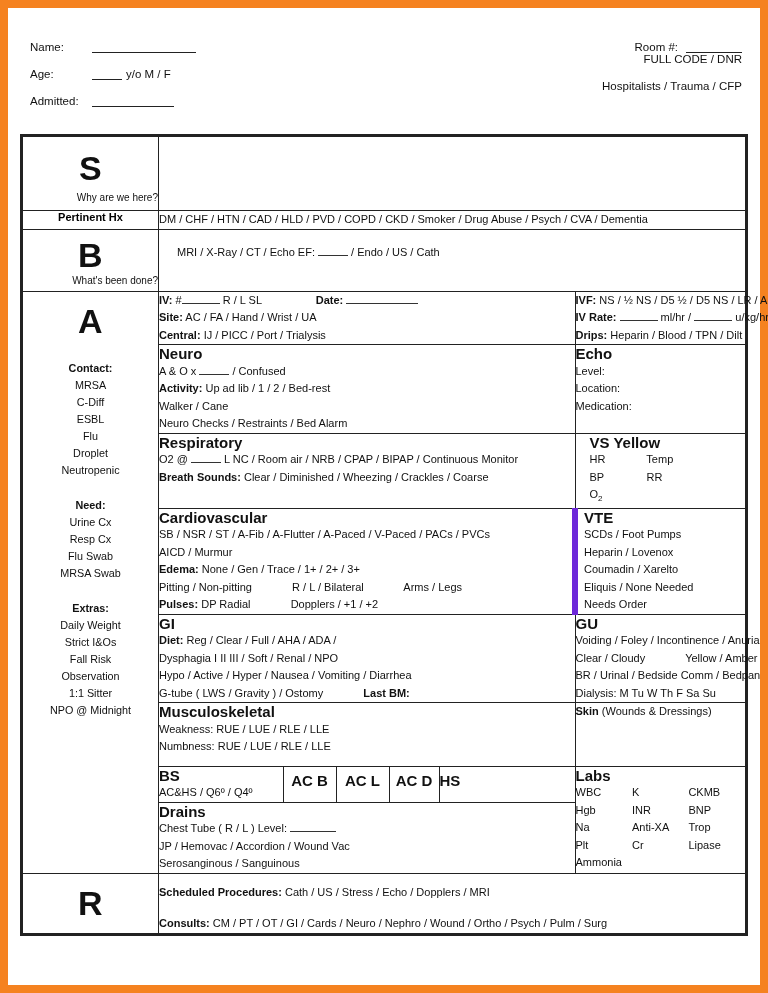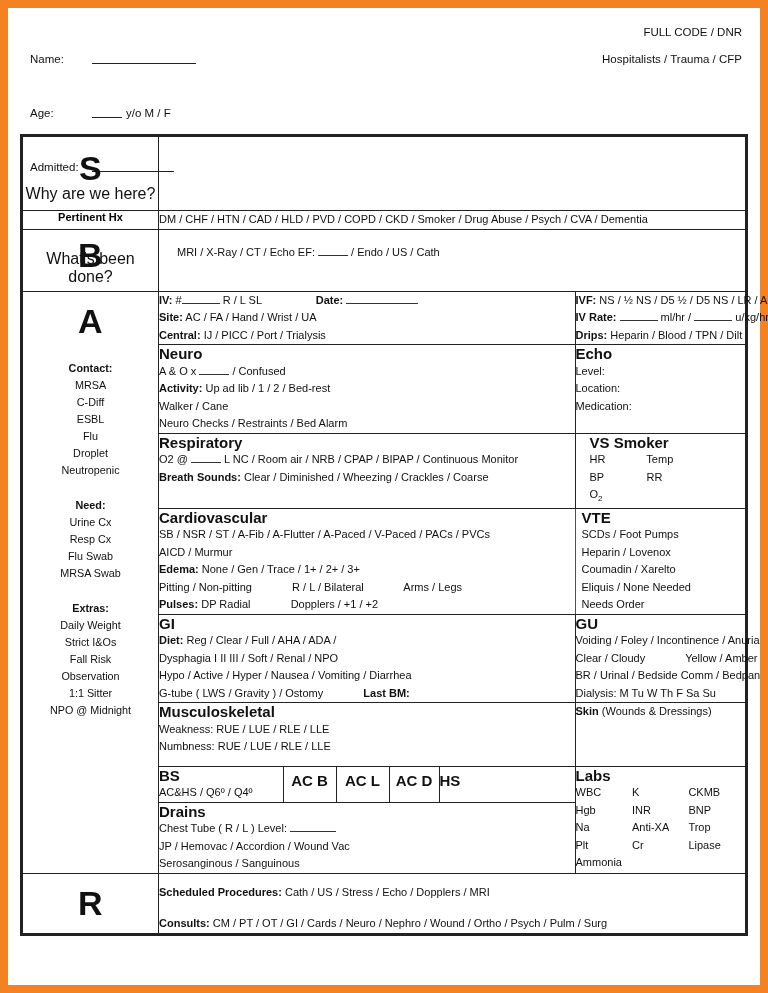--- a/index.html
+++ b/index.html
@@ -13,21 +13,21 @@
   .page {
     position: absolute;
     left: 8px; top: 8px;
     width: 752px; height: 977px;
     background: #ffffff;
   }
   
   .hdr { position: relative; height: 118px; }
   .hdr-left { position: absolute; left: 22px; top: 18px; }
   .hdr-right { position: absolute; right: 18px; top: 18px; text-align: right; }
-  .hrow { display: flex; align-items: flex-start; height: 27px; font-size: 11.5px; color: #111; margin-top: 27px; }
+  .hrow { display: flex; align-items: flex-end; height: 27px; font-size: 11.5px; color: #111; }
   .hlabel { width: 62px; }
   .blank { display: inline-block; border-bottom: 1px solid #222; height: 11px; }
   .b-name { width: 104px; }
   .b-age  { width: 30px; margin-right: 4px; }
   .b-adm  { width: 82px; }
   .b-room { width: 56px; }
   .hr-line { height: 27px; font-size: 11.5px; color: #111; white-space: nowrap; }
 
   
   .tbl {
@@ -39,21 +39,21 @@
   table.sbar { width: 100%; border-collapse: collapse; table-layout: fixed; }
   table.sbar td { border: 1px solid #222; vertical-align: top; padding: 0; }
   .pad { padding: 5px 7px 5px 8px; }
   .cell-txt { font-size: 11px; line-height: 17.5px; color: #111; white-space: nowrap; }
   .cell-txt b, .bold { font-weight: bold; }
   .ttl { font-size: 15px; font-weight: bold; color: #111; line-height: 17.5px; }
 
   
   .letcol { width: 136px; text-align: center; position: relative; }
   .bigletter { font-size: 34px; font-weight: bold; color: #111; line-height: 1; letter-spacing: 0.5px; }
-  .subq { font-size: 16px; color: #111; }
+  .subq { font-size: 10px; color: #111; text-align: right; }
   .s-cell { height: 74px; position: relative; }
   .s-cell .bigletter { position: absolute; top: 14px; left: 0; right: 0; }
   .s-cell .subq { position: absolute; bottom: 7px; left: 0; right: 0; }
   .b-cell { height: 62px; position: relative; }
   .b-cell .bigletter { position: absolute; top: 8px; left: 0; right: 0; }
   .b-cell .subq { position: absolute; bottom: 5px; left: 0; right: 0; }
   .a-cell { position: relative; }
   .a-cell .bigletter { display: block; margin-top: 12px; }
   .r-cell { height: 56px; }
   .r-cell .bigletter { display: block; margin-top: 12px; }
@@ -95,20 +95,24 @@
         <span class="hlabel">Age:</span>
         <span class="blank b-age"></span>
         <span>y/o  M / F</span>
       </div>
       <div class="hrow">
         <span class="hlabel">Admitted:</span>
         <span class="blank b-adm"></span>
       </div>
     </div>
     <div class="hdr-right">
+      <div class="hrow" style="justify-content:flex-end">
+        <span>Room #:</span>
+        <span class="blank b-room" style="margin-left:8px"></span>
+      </div>
       <div class="hr-line">FULL CODE  /  DNR</div>
       <div class="hr-line">Hospitalists  /  Trauma  /  CFP</div>
     </div>
   </div>
 
   <div class="tbl">
   <table class="sbar">
     <colgroup>
           <col style="width:136px">
           <col>
@@ -254,21 +258,21 @@
                 <span class="ul u30"></span>
                 <span>L  NC   /   Room air   /   NRB   /   CPAP   /   BIPAP   /   Continuous Monitor</span>
               </div>
               <div class="cell-txt">
                 <b>Breath Sounds:</b>
                 <span>Clear  /  Diminished  /  Wheezing  /  Crackles  /  Coarse</span>
               </div>
               <div style="height:16px"></div>
             </td>
             <td class="pad" style="border-left:1px solid #222;padding-left:14px">
-              <div class="ttl">VS Smoker</div>
+              <div class="ttl">VS Yellow</div>
               <div class="cell-txt">
                 <span style="display:inline-block;width:54px">HR</span>
                 <span>Temp</span>
               </div>
               <div class="cell-txt">
                 <span style="display:inline-block;width:54px">BP</span>
                 <span>RR</span>
               </div>
               <div class="cell-txt"><span>O</span><span class="sub">2</span></div>
             </td>
@@ -290,21 +294,21 @@
                 <span class="sp sp34"></span>
                 <span>Arms  /  Legs</span>
               </div>
               <div class="cell-txt">
                 <b>Pulses:</b>
                 <span>DP  Radial</span>
                 <span class="sp sp34"></span>
                 <span>Dopplers  /  +1  /  +2</span>
               </div>
             </td>
-            <td class="pad" style="border-left:1px solid #6d28d9;padding-left:6px">
+            <td class="pad" style="border-left:6px solid #6d28d9;padding-left:6px">
               <div class="ttl">VTE</div>
               <div class="cell-txt">SCDs  /  Foot Pumps</div>
               <div class="cell-txt">Heparin  /  Lovenox</div>
               <div class="cell-txt">Coumadin  /  Xarelto</div>
               <div class="cell-txt">Eliquis  /  None Needed</div>
               <div class="cell-txt">Needs Order</div>
             </td>
           </tr>
 
           <tr>

